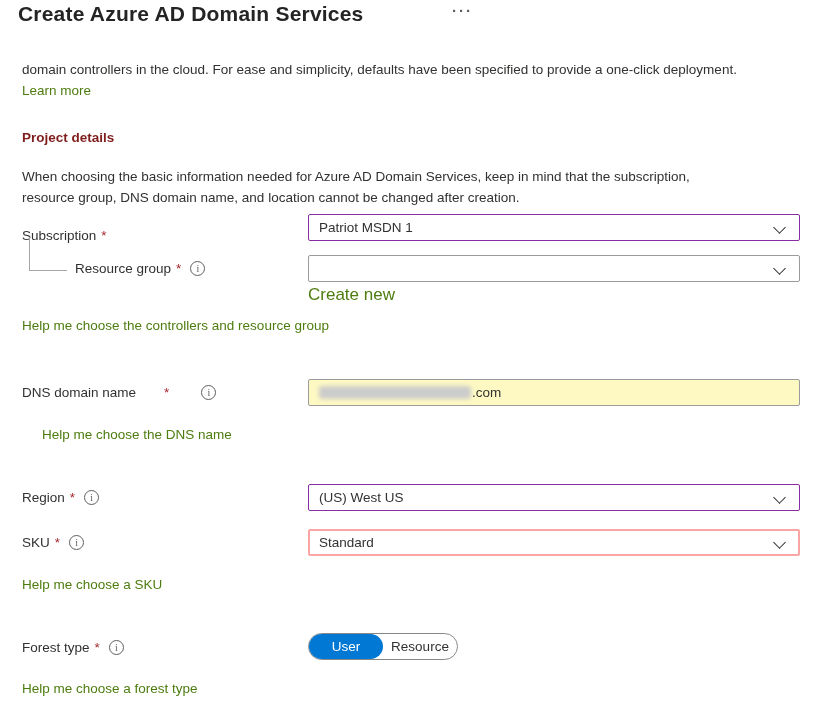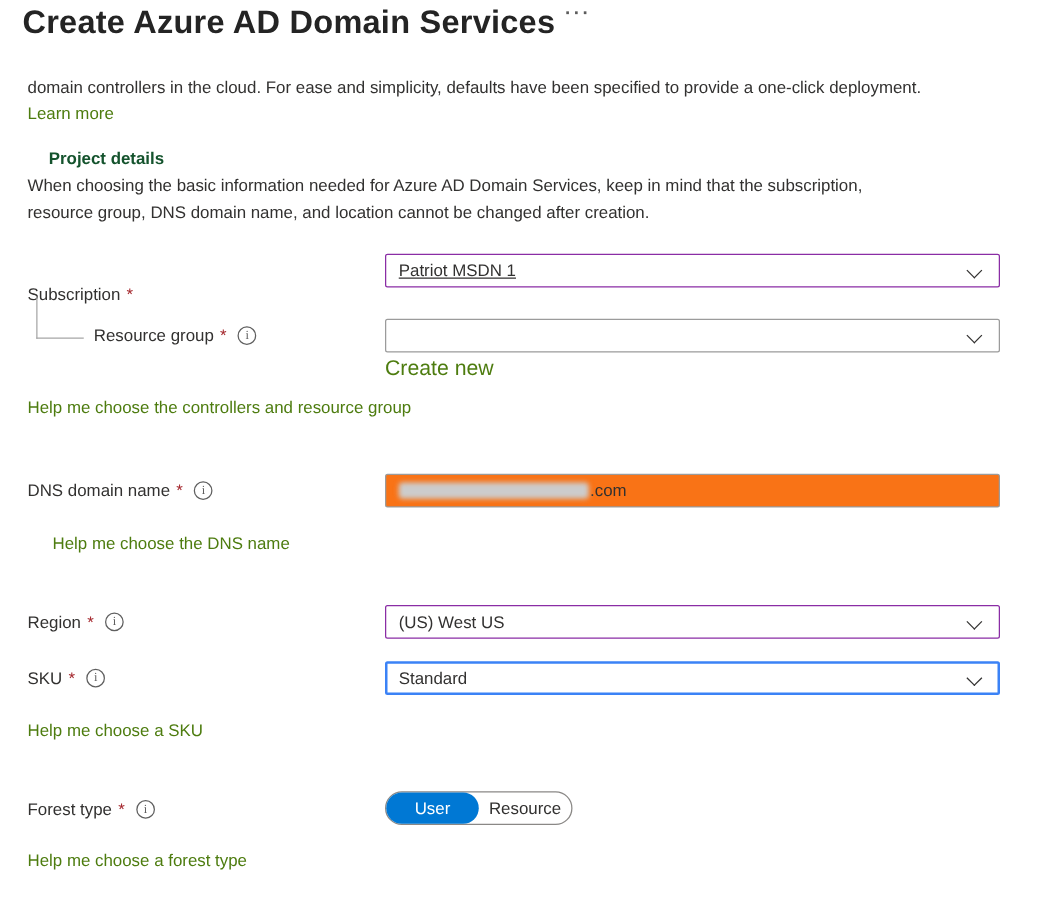--- a/index.html
+++ b/index.html
@@ -6,35 +6,35 @@
   .canvas{
     position:relative;
     width:833px;height:722px;
     background:#ffffff;
     font-family:"Liberation Sans","DejaVu Sans",sans-serif;
     color:#323130;
     overflow:hidden;
   }
   .page-title{
     position:absolute;left:18px;top:2px;
-    font-size:26px;font-weight:700;color:#242424;letter-spacing:.2px;
+    font-size:21px;font-weight:700;color:#242424;letter-spacing:.2px;
   }
   .more-btn{
     position:absolute;left:452px;top:2px;
     font-size:15px;color:#5b5b5b;letter-spacing:2px;cursor:pointer;
     font-weight:700;
   }
   .body-text{font-size:13.5px;line-height:21px;color:#323130;}
   .intro{position:absolute;left:22px;top:59px;width:716px;}
   .link{color:#4d7c0f;text-decoration:none;cursor:pointer;}
   .section-heading{
-    position:absolute;left:22px;top:119px;
-    font-size:13.5px;font-weight:700;color:#14532d;margin-left:17px;
+    position:absolute;left:22px;top:130px;
+    font-size:13.5px;font-weight:700;color:#7f1d1d;
   }
-  .section-desc{position:absolute;left:22px;top:138px;width:716px;}
+  .section-desc{position:absolute;left:22px;top:166px;width:716px;}
   .field-label{
     position:absolute;font-size:13.5px;color:#323130;white-space:nowrap;
     display:flex;align-items:center;
   }
   .req{color:#a4262c;margin-left:5px;}
   .info-icon{
     display:inline-block;box-sizing:border-box;
     width:15px;height:15px;margin-left:9px;
     border:1px solid #5f5f5f;border-radius:50%;
     font-size:10px;line-height:13px;text-align:center;color:#5f5f5f;
@@ -43,36 +43,36 @@
   }
   .azselect{
     position:absolute;left:308px;width:492px;height:27px;
     box-sizing:border-box;background:#fff;
     border:1px solid #9b9b9b;border-radius:2px;
     display:flex;align-items:center;
     padding:0 34px 0 10px;
     font-size:13.5px;color:#323130;cursor:pointer;
   }
   .azselect.visited{border-color:#8a2da5;}
-  .azselect.focused{border:2px solid #3b82f6;padding-left:9px;}
+  .azselect.focused{border:2px solid #fca5a5;padding-left:9px;}
   .chev{
     position:absolute;right:15px;top:8px;
     width:8px;height:8px;
     border-right:1.2px solid #323130;border-bottom:1.2px solid #323130;
     transform:rotate(45deg);
   }
   .azselect.focused .chev{right:14px;top:7px;}
   .connector{
     position:absolute;left:29px;top:237px;width:37px;height:33px;
     border-left:1px solid #a6a6a6;border-bottom:1px solid #a6a6a6;
   }
   .help-link{position:absolute;left:22px;font-size:13.5px;}
   .textfield{
     position:absolute;left:308px;width:492px;height:27px;
-    box-sizing:border-box;background:#f97316;
+    box-sizing:border-box;background:#fef9c3;
     border:1px solid #9b9b9b;border-radius:2px;
     display:flex;align-items:center;padding:0 10px;
     font-size:13.5px;color:#323130;cursor:text;
   }
   .redacted{
     display:inline-block;width:152px;height:13px;
     background:#cccccc;border-radius:3px;filter:blur(2px);
     margin-right:1px;
   }
   .toggle{
@@ -104,40 +104,40 @@
     <a class="link">Learn more</a>
   </div>
 
   <div class="section-heading">Project details</div>
   <div class="section-desc body-text">When choosing the basic information needed for Azure AD Domain Services, keep in mind that the subscription, resource group, DNS domain name, and location cannot be changed after creation.</div>
 
   <div class="field-label" style="left:22px;top:228px;">
     <span>Subscription</span>
     <span class="req">*</span>
   </div>
-  <div class="azselect visited" style="top:203px;text-decoration:underline;">
+  <div class="azselect visited" style="top:214px;">
     <span>Patriot MSDN 1</span>
     <span class="chev"></span>
   </div>
 
   <div class="connector"></div>
 
   <div class="field-label" style="left:75px;top:261px;">
     <span>Resource group</span>
     <span class="req">*</span>
     <span class="info-icon">i</span>
   </div>
   <div class="azselect" style="top:255px;">
     <span class="chev"></span>
   </div>
   <a class="link" style="position:absolute;left:308px;top:285px;font-size:17px;">Create new</a>
 
   <a class="link help-link" style="top:318px;">Help me choose the controllers and resource group</a>
 
-  <div class="field-label" style="left:22px;top:385px;">
+  <div class="field-label" style="left:22px;top:385px;gap:23px;">
     <span>DNS domain name</span>
     <span class="req">*</span>
     <span class="info-icon">i</span>
   </div>
   <div class="textfield" style="top:379px;">
     <span class="redacted"></span>
     <span>.com</span>
   </div>
 
   <a class="link help-link" style="top:427px;margin-left:20px;">Help me choose the DNS name</a>

